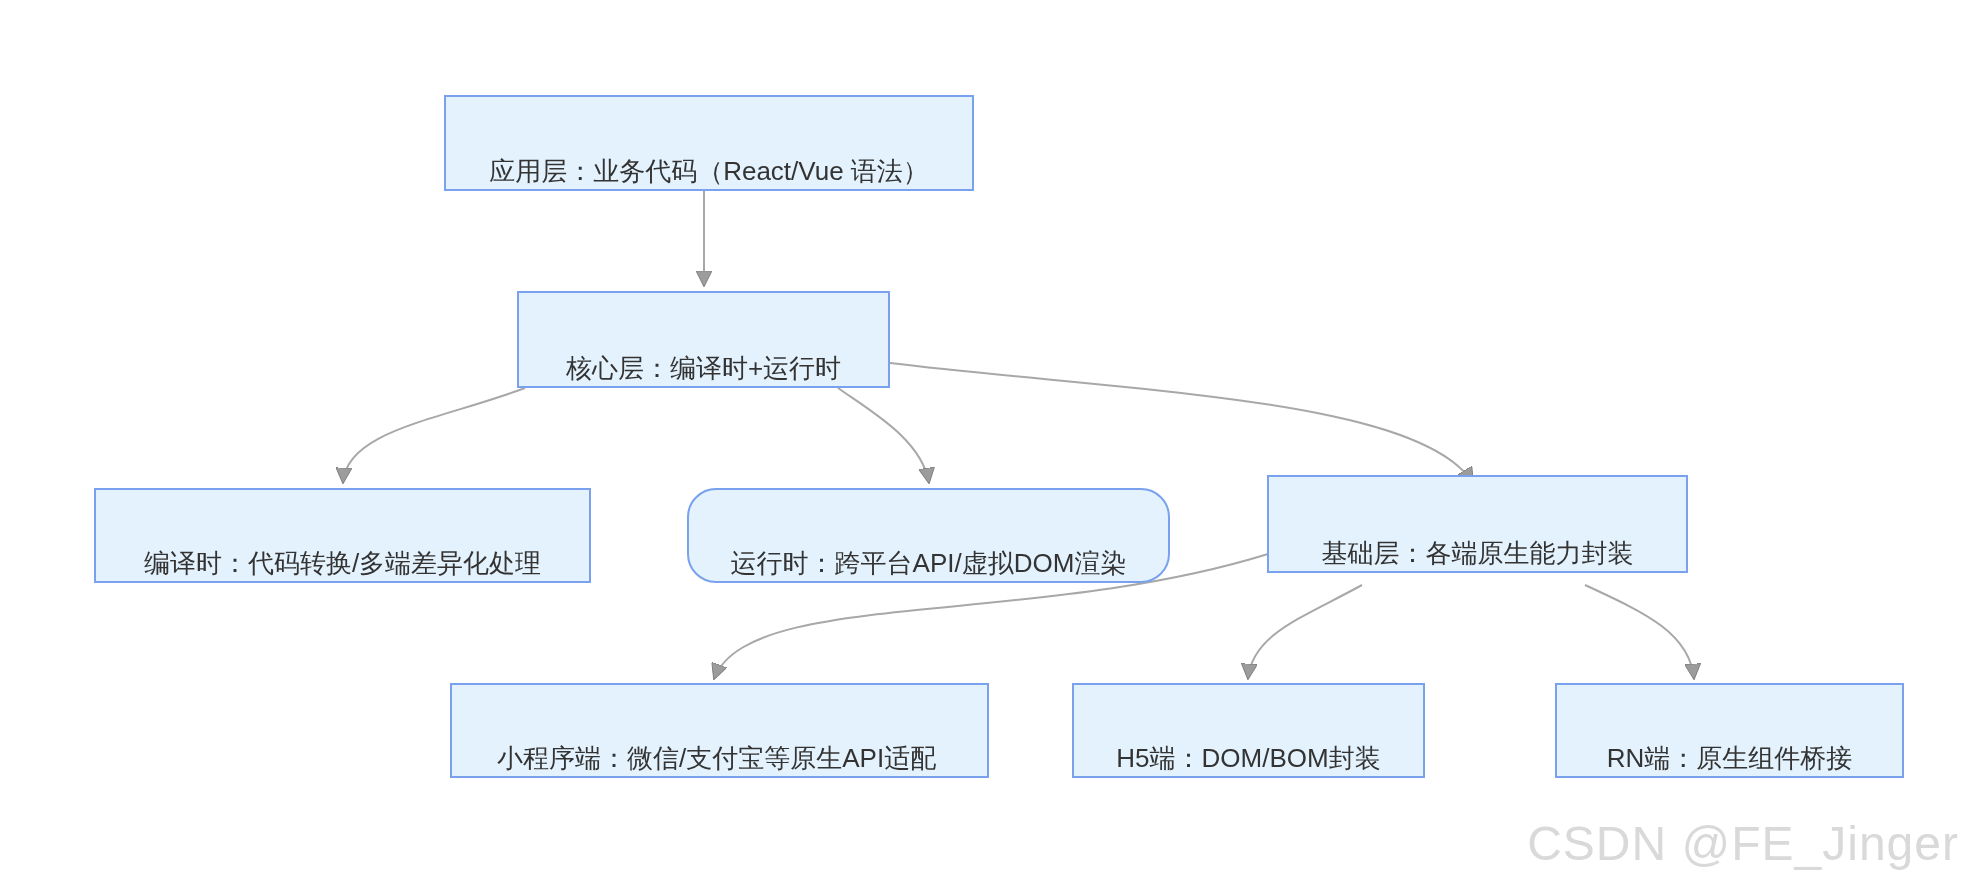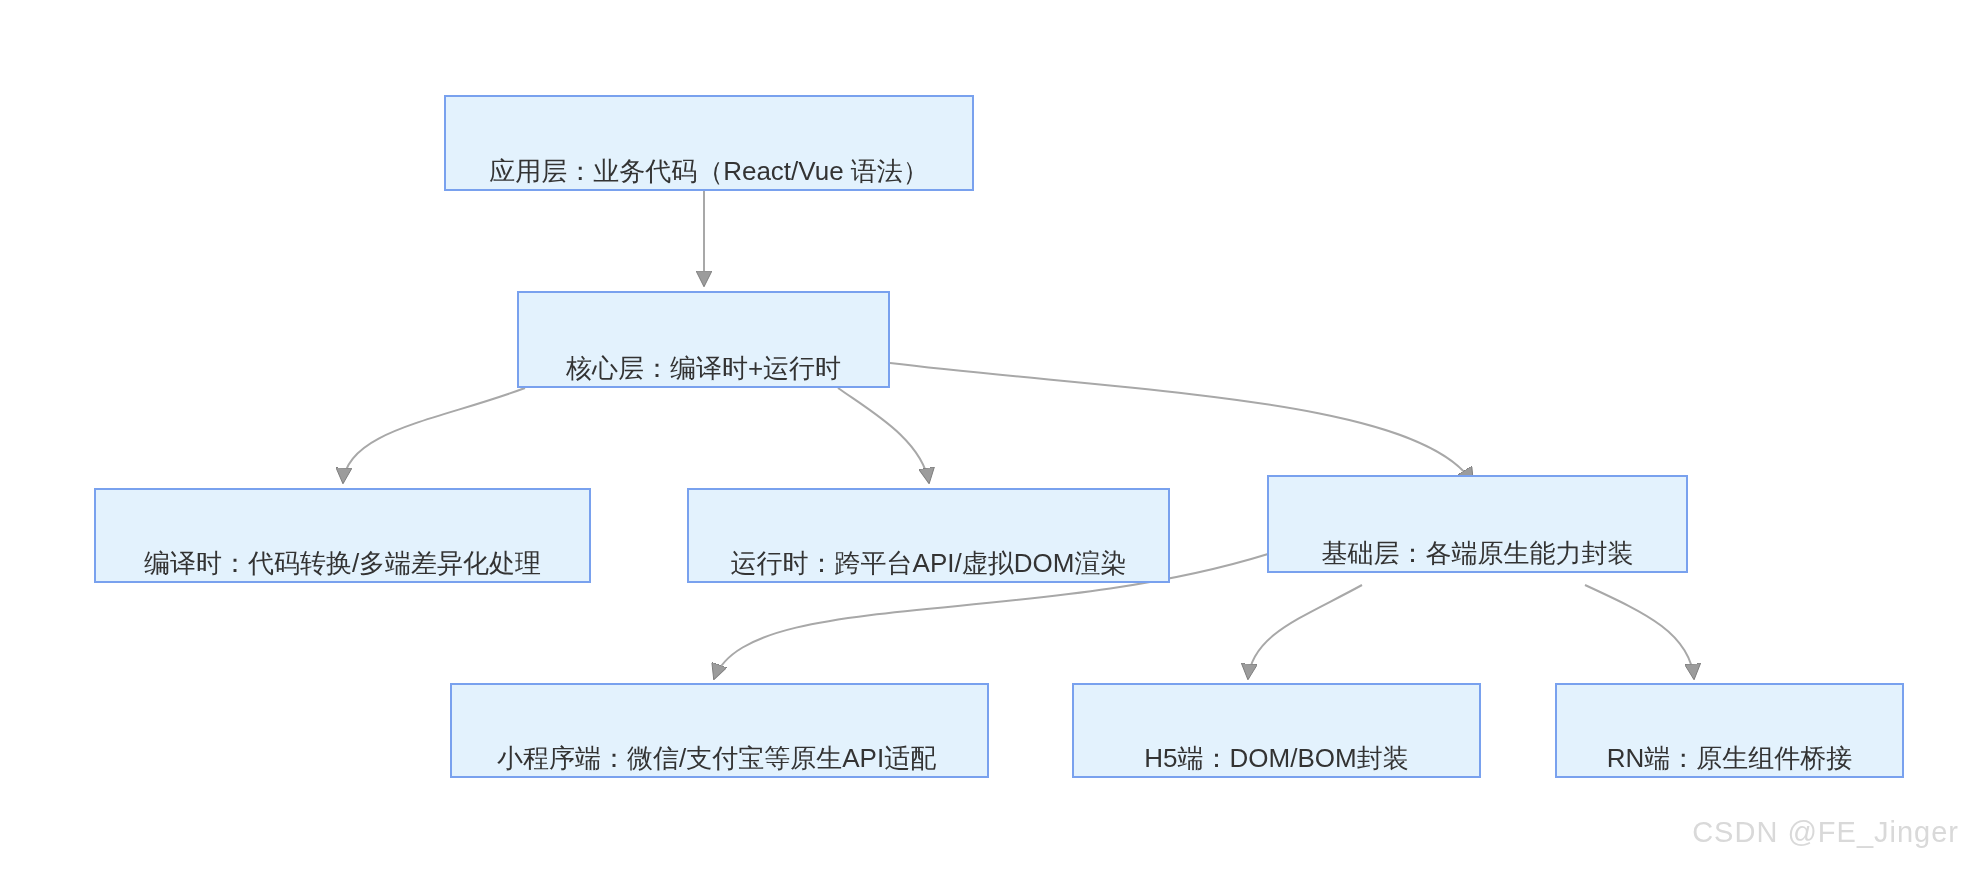--- a/index.html
+++ b/index.html
@@ -51,21 +51,21 @@
   }
   .node.clip-right{
     justify-content:flex-start;
     padding-left:62px;
     overflow:hidden;
   }
   .watermark{
     position:absolute;
     top:816px;
     right:2px;
-    font-size:29px;
+    font-size:48px;
     letter-spacing:1px;
     color:var(--watermark-color);
     text-shadow:2px 2px 1px #ffffff;
     white-space:nowrap;
   }
 </style>
 </head>
 <body>
 
 <div class="canvas">
@@ -90,33 +90,33 @@
   </div>
 
   <div class="node" style="left:517px;top:291px;width:373px;height:97px;">
     <span>核心层：编译时+运行时</span>
   </div>
 
   <div class="node" style="left:94px;top:488px;width:497px;height:95px;">
     <span>编译时：代码转换/多端差异化处理</span>
   </div>
 
-  <div class="node" style="left:687px;top:488px;width:483px;height:95px;">
+  <div class="node" style="left:687px;top:488px;width:483px;height:95px;border-radius:29px;">
     <span>运行时：跨平台API/虚拟DOM渲染</span>
   </div>
 
   <div class="node" style="left:1267px;top:475px;width:421px;height:98px;">
     <span>基础层：各端原生能力封装</span>
   </div>
 
   <div class="node clip-right" style="left:450px;top:683px;width:539px;height:95px;padding-left:45px;">
     <span>小程序端：微信/支付宝等原生API适配</span>
   </div>
 
-  <div class="node" style="left:1072px;top:683px;width:409px;height:95px;">
+  <div class="node" style="left:1072px;top:683px;width:353px;height:95px;">
     <span>H5端：DOM/BOM封装</span>
   </div>
 
   <div class="node" style="left:1523px;top:683px;width:349px;height:95px;margin-left:32px;">
     <span>RN端：原生组件桥接</span>
   </div>
 
   <div class="watermark">CSDN @FE_Jinger</div>
 
 </div>

